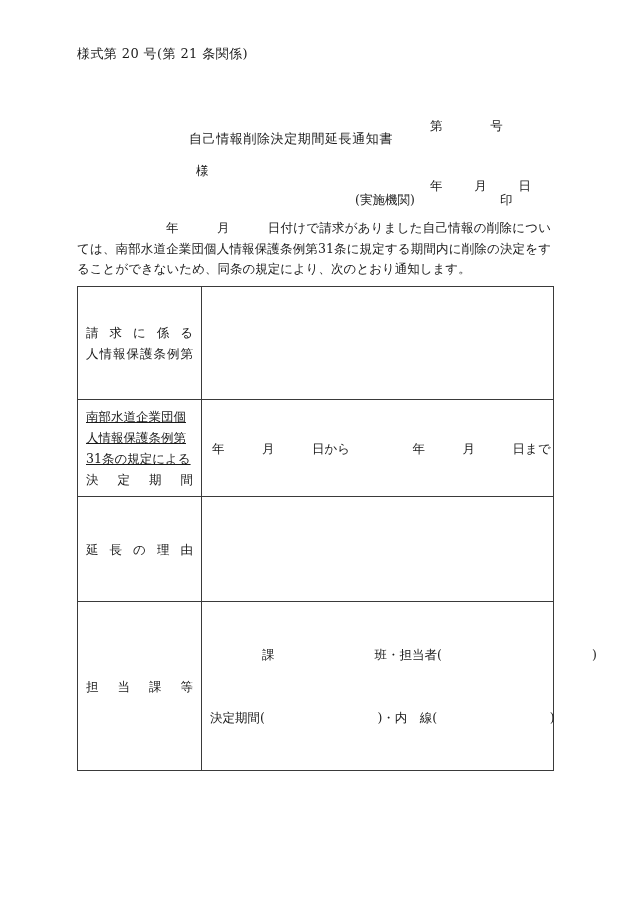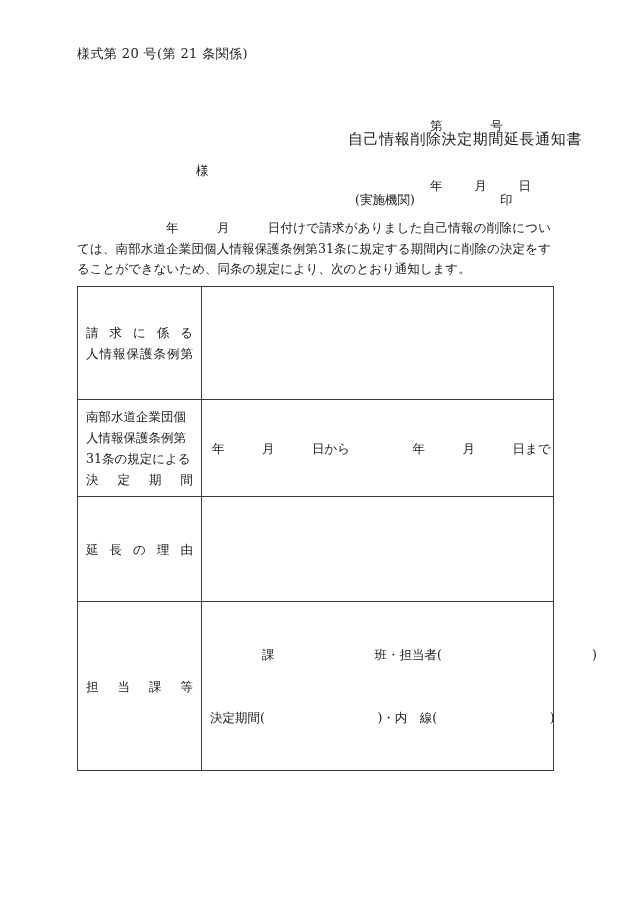--- a/index.html
+++ b/index.html
@@ -43,22 +43,22 @@
     line-height: 20px;
     white-space: pre;
   }
 
   
   .doc-title {
     position: absolute;
     left: 0;
     top: 130px;
     width: 582px;
-    text-align: right;
-    font-size: 15px;
+    text-align: center;
+    font-size: 13px;
     letter-spacing: 0.6px;
     white-space: pre;
   }
 
   
   .addressee {
     position: absolute;
     left: 196px;
     top: 163px;
     font-size: 12.5px;
@@ -124,20 +124,21 @@
     text-align: justify;
     text-align-last: justify;
     text-justify: inter-character;
     line-height: 21px;
   }
   .lbl-left {
     display: block;
     text-align: left;
     line-height: 21px;
     white-space: pre;
+    text-decoration: underline;
   }
 
   .row-h1 { height: 113px; margin-top: 33px; }
   .row-h2 { height: 97px; }
   .row-h3 { height: 47px; }
   .row-h4 { height: 105px; }
   .row-h5 { height: 45px; }
 
   
   .val {

